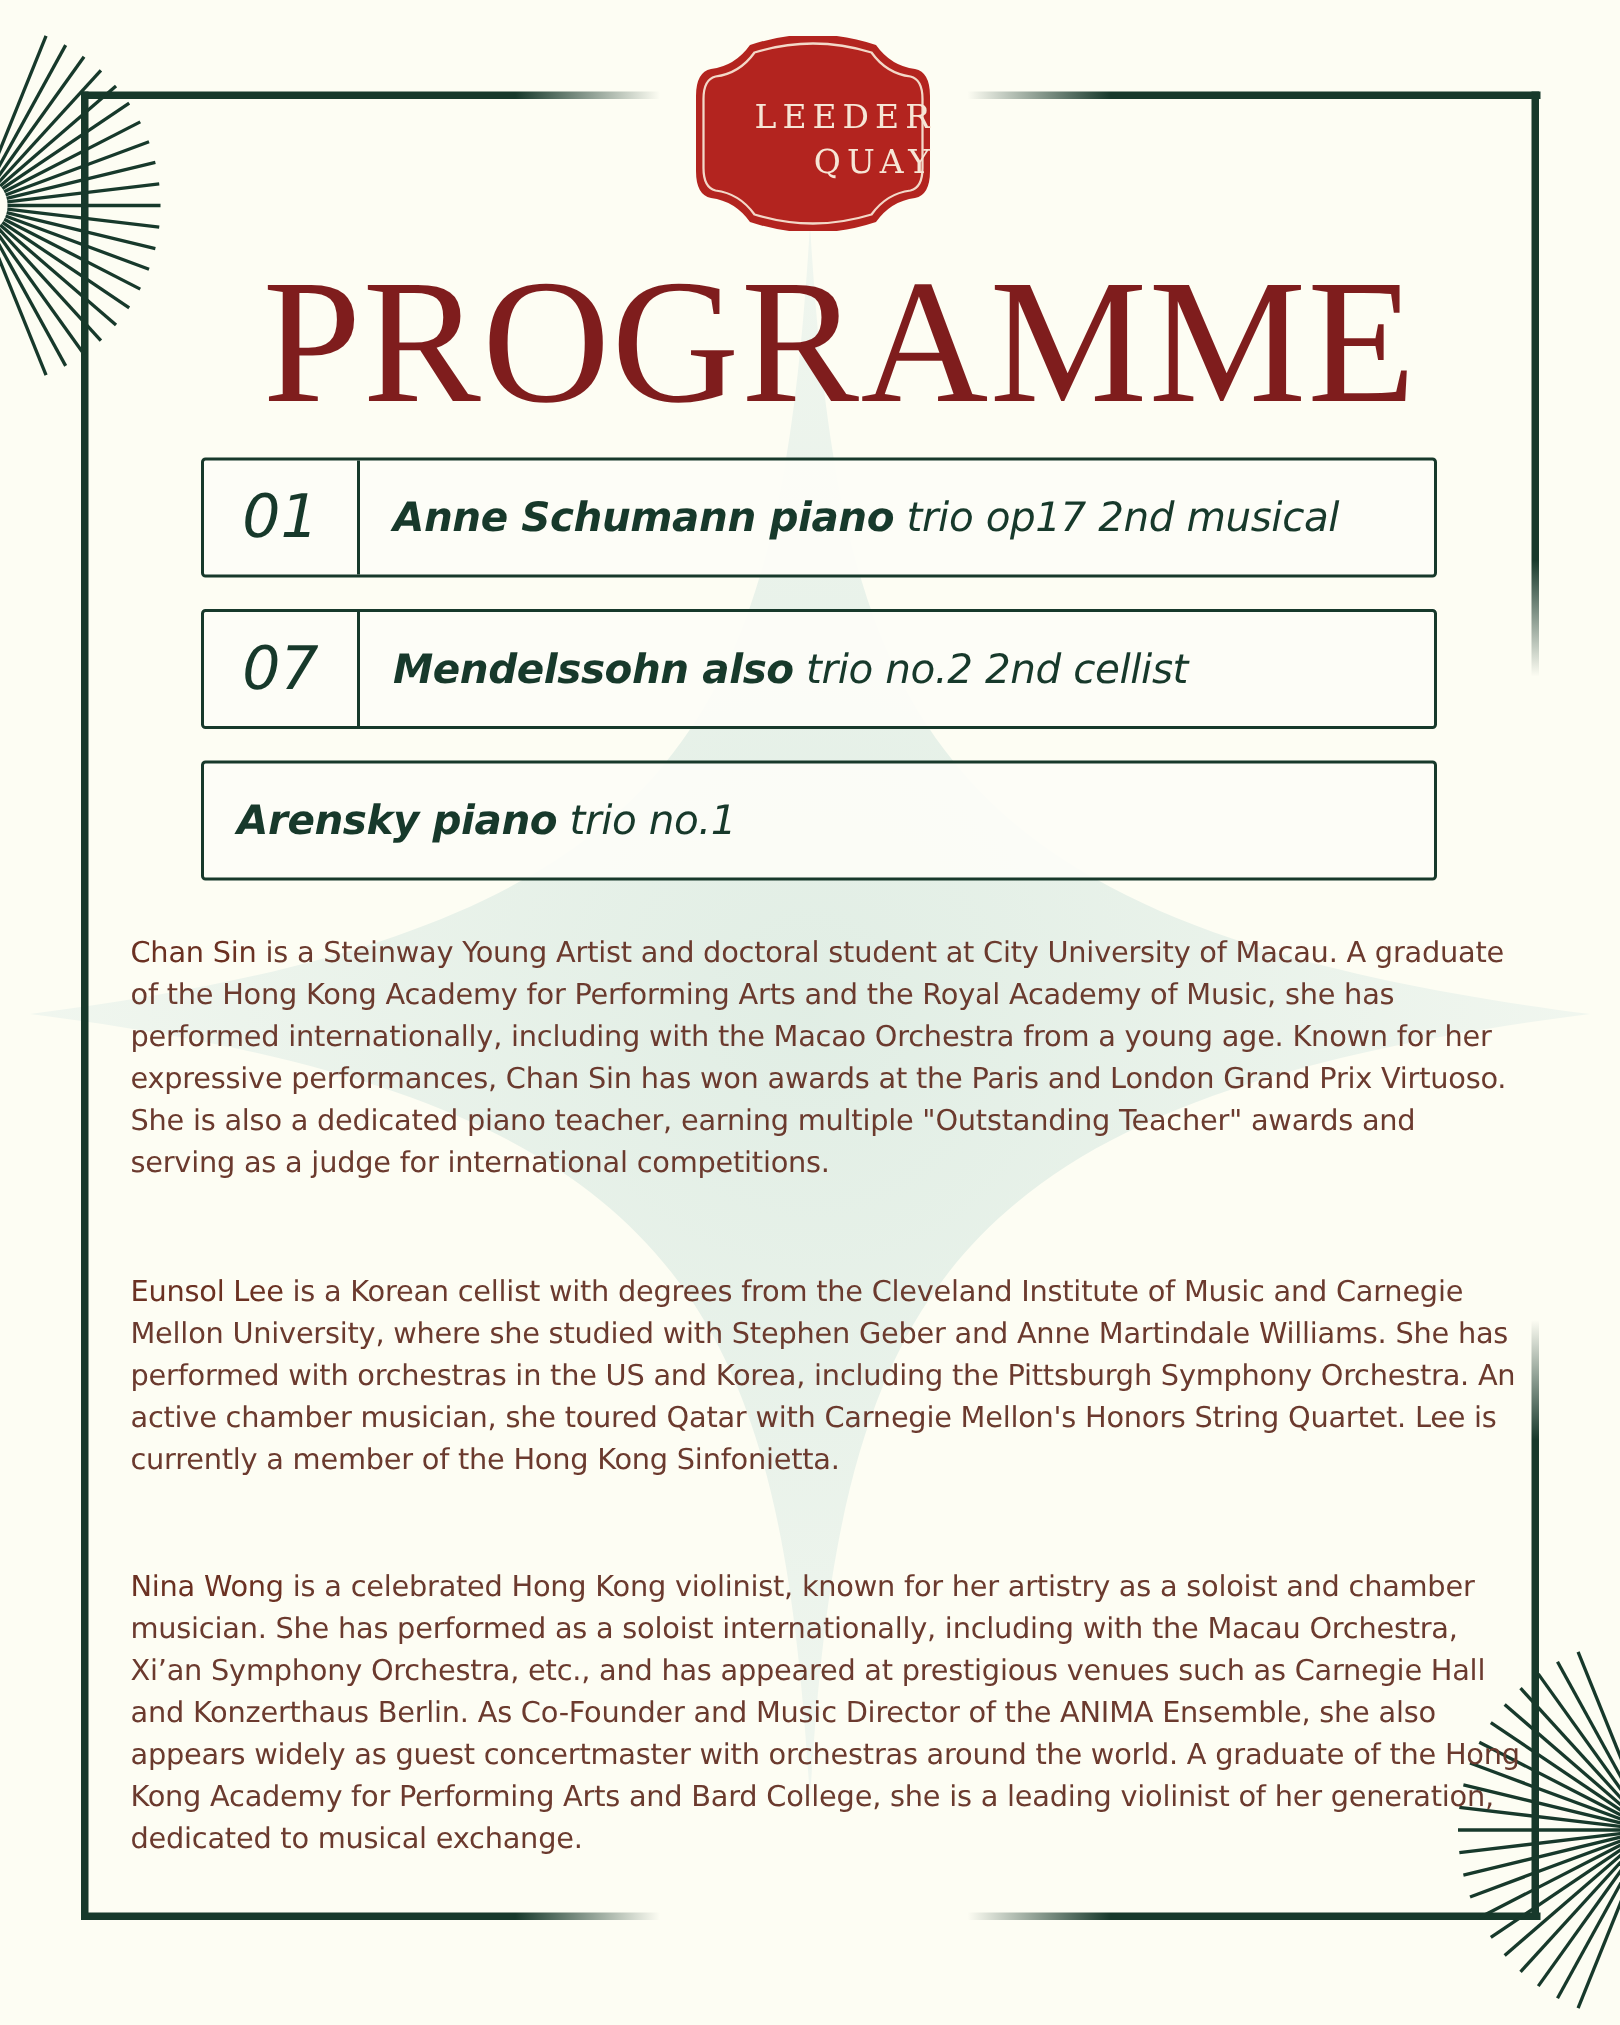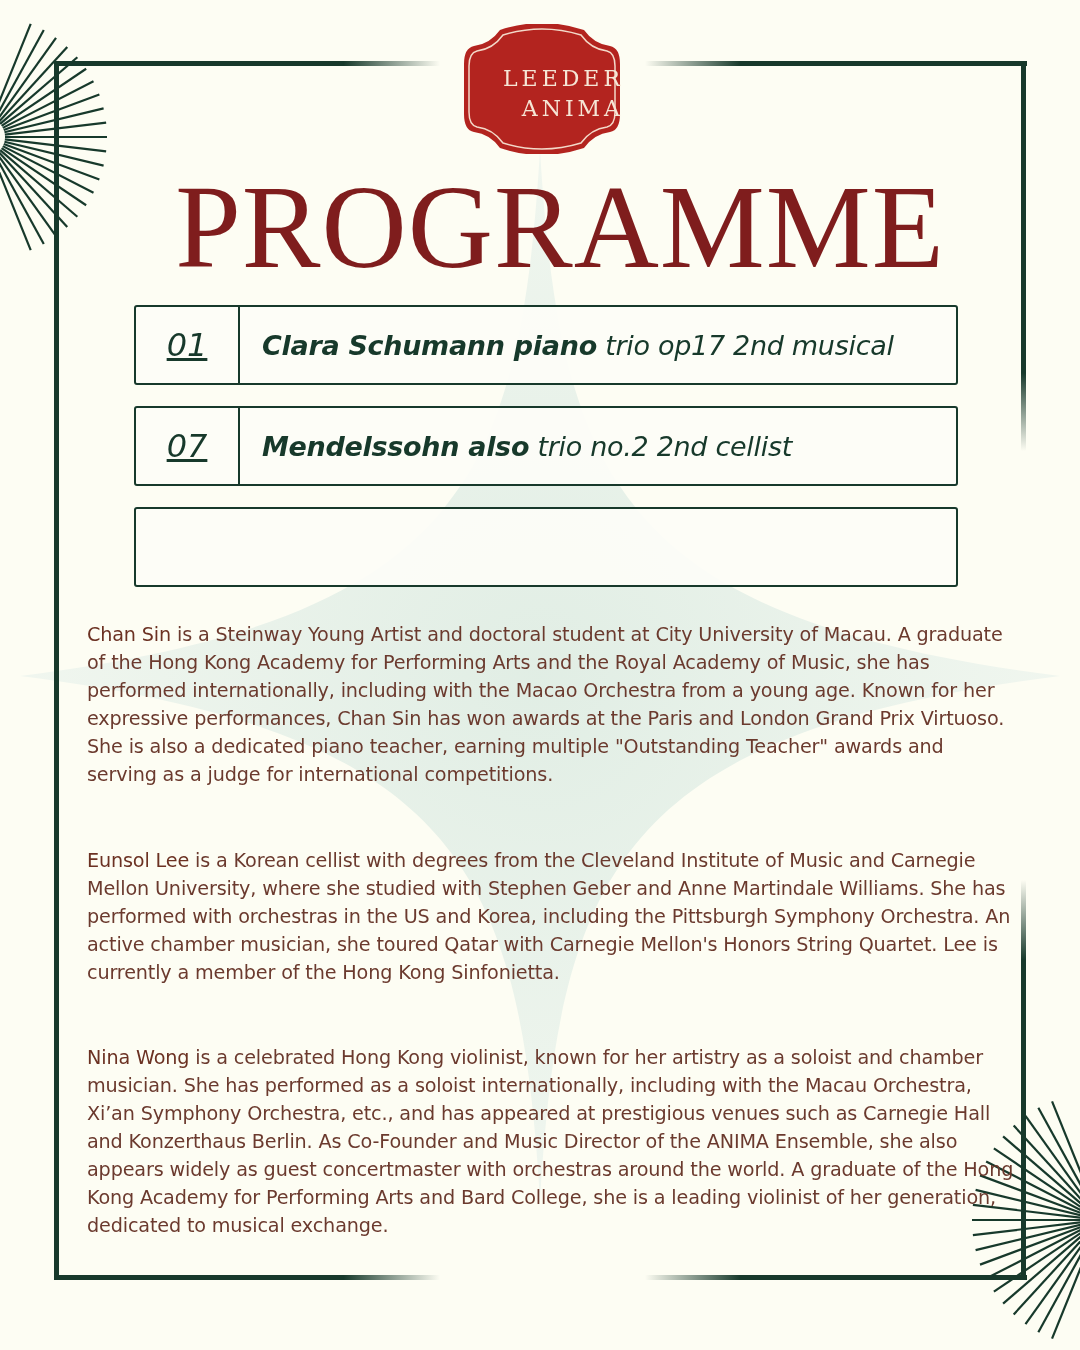--- a/index.html
+++ b/index.html
@@ -27,21 +27,21 @@
     }
     .prog-item {
       position: absolute; left: 134px; width: 824px; height: 80px;
       border: 2px solid #17392b; border-radius: 3px; box-sizing: border-box;
       background: rgba(253,253,247,0.92); display: flex; align-items: center;
     }
     .prog-num {
       width: 102px; height: 100%; border-right: 2px solid #17392b;
       display: flex; align-items: center; justify-content: center;
       font-family: "DejaVu Sans", sans-serif; font-style: italic; font-weight: 300;
-      font-size: 32px; color: #17392b; text-decoration: underline;
+      font-size: 40px; color: #17392b;
     }
     .prog-text {
       padding-left: 22px; font-family: "DejaVu Sans", sans-serif; font-style: italic;
       font-size: 27px; color: #17392b; white-space: nowrap; letter-spacing: -0.3px;
     }
     .prog-text b { font-weight: bold; }
     .bio {
       position: absolute; left: 87px; width: 930px;
       font-family: "DejaVu Sans", sans-serif; font-size: 19.2px; line-height: 28px;
       color: #6b3a2e; letter-spacing: -0.15px;
@@ -147,32 +147,33 @@
     <line x1="132.50786813168176" y1="141.45632290866425" x2="92.05035604276323" y2="41.320466615451224" stroke="#17392b" stroke-width="2.2"></line>
   </svg>
 
 <div class="logo">
   <svg width="164" height="130" viewBox="0 0 164 130">
     <path d="M40 6 Q82 -8 124 6 Q134 20 150 22 Q160 24 160 40 L160 90 Q160 106 150 108 Q134 110 124 124 Q82 138 40 124 Q30 110 14 108 Q4 106 4 90 L4 40 Q4 24 14 22 Q30 20 40 6 Z" fill="#b3241f"></path>
     <path d="M43 11 Q82 -1 121 11 Q131 25 147 27 Q155 29 155 42 L155 88 Q155 101 147 103 Q131 105 121 119 Q82 131 43 119 Q33 105 17 103 Q9 101 9 88 L9 42 Q9 29 17 27 Q33 25 43 11 Z" fill="none" stroke="#f3d9c9" stroke-width="1.5"></path>
   </svg>
   <div class="logo-text">
     <div>LEEDER</div>
-    <div>ANIMA</div>
+    <div>QUAY</div>
   </div>
 </div>
 
 <div class="title">PROGRAMME</div>
 
 <div class="prog-item" style="top:305px">
   <div class="prog-num">01</div>
-  <div class="prog-text"><b>Clara Schumann piano</b><span> trio op17 2nd musical</span></div>
+  <div class="prog-text"><b>Anne Schumann piano</b><span> trio op17 2nd musical</span></div>
 </div>
 <div class="prog-item" style="top:406px">
   <div class="prog-num">07</div>
   <div class="prog-text"><b>Mendelssohn also</b><span> trio no.2 2nd cellist</span></div>
 </div>
 <div class="prog-item" style="top:507px">
+  <div class="prog-text"><b>Arensky piano</b><span> trio no.1</span></div>
 </div>
 
 <div class="bio" style="top:621px"><b>Chan Sin</b><span>  is a Steinway Young Artist and doctoral student at City University of Macau. A graduate of the Hong Kong Academy for Performing Arts and the Royal Academy of Music, she has performed internationally, including with the Macao Orchestra from a young age. Known for her expressive performances, Chan Sin has won awards at the Paris and London Grand Prix Virtuoso. She is also a dedicated piano teacher, earning multiple "Outstanding Teacher" awards and serving as a judge for international competitions.</span></div>
 <div class="bio" style="top:847px"><b>Eunsol Lee</b><span>  is a Korean cellist with degrees from the Cleveland Institute of Music and Carnegie Mellon University, where she studied with Stephen Geber and Anne Martindale Williams. She has performed with orchestras in the US and Korea, including the Pittsburgh Symphony Orchestra. An active chamber musician, she toured Qatar with Carnegie Mellon's Honors String Quartet. Lee is currently a member of the Hong Kong Sinfonietta.</span></div>
 <div class="bio" style="top:1044px"><b>Nina Wong</b><span> is a celebrated Hong Kong violinist, known for her artistry as a soloist and chamber musician. She has performed as a soloist internationally, including with the Macau Orchestra, Xi’an Symphony Orchestra, etc., and has appeared at prestigious venues such as Carnegie Hall and Konzerthaus Berlin. As Co-Founder and Music Director of the ANIMA Ensemble, she also appears widely as guest concertmaster with orchestras around the world. A graduate of the Hong Kong Academy for Performing Arts and Bard College, she is a leading violinist of her generation, dedicated to musical exchange.</span></div>
 
 </body></html>

